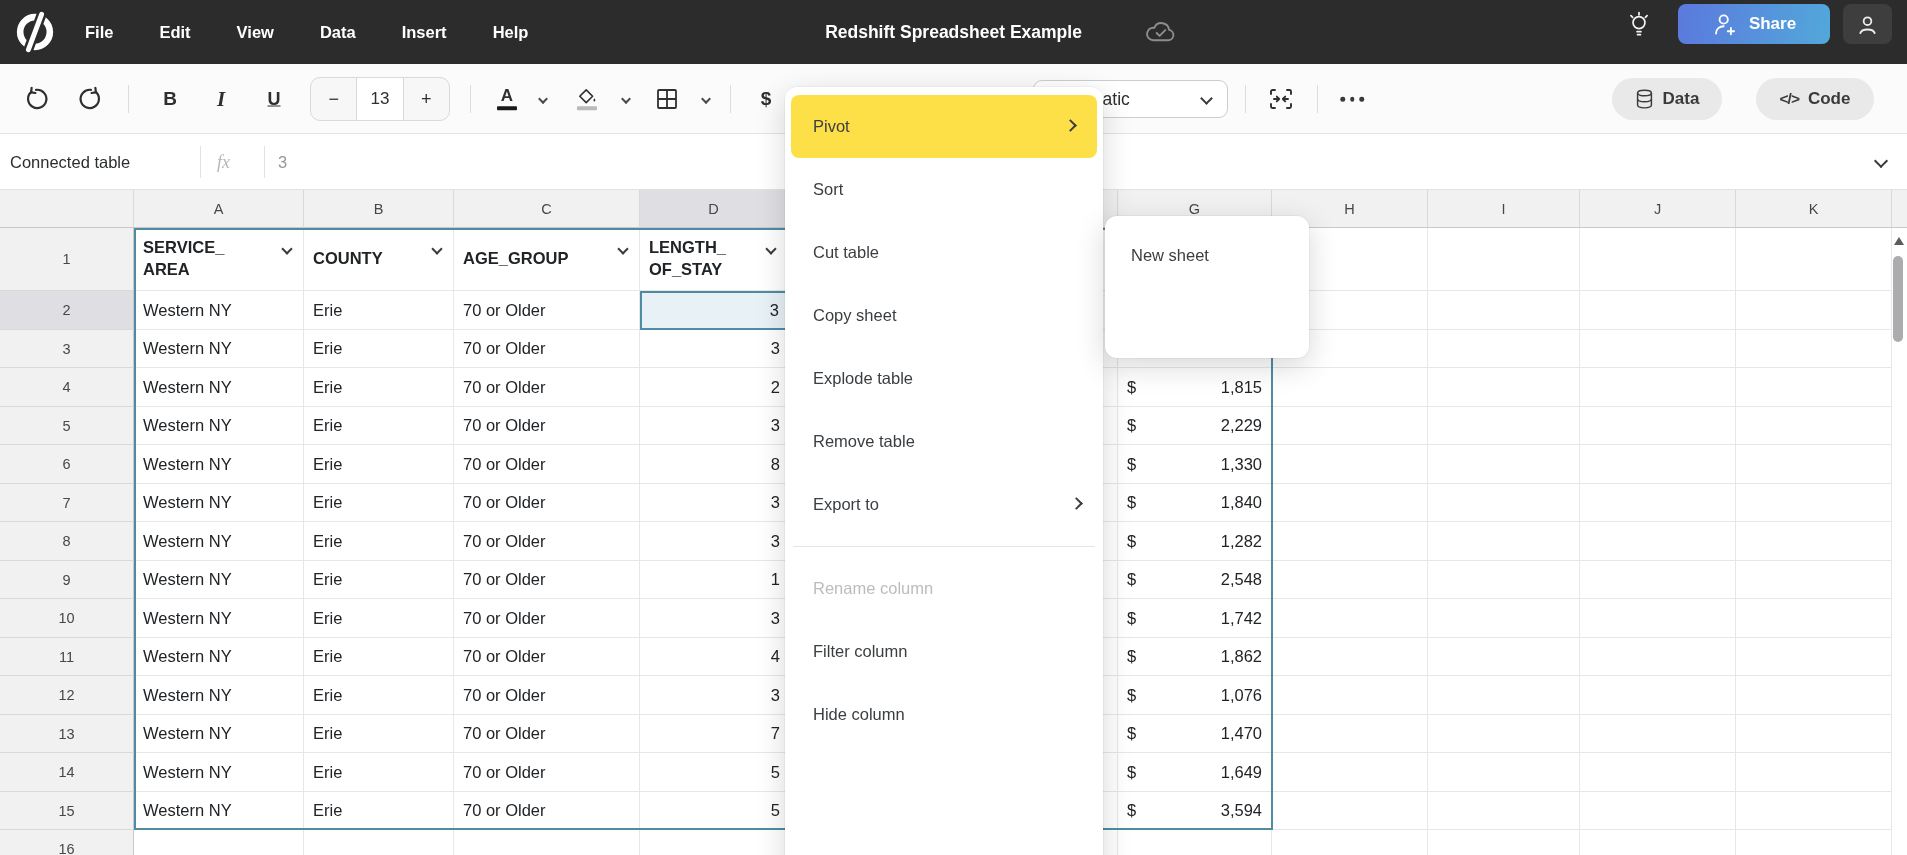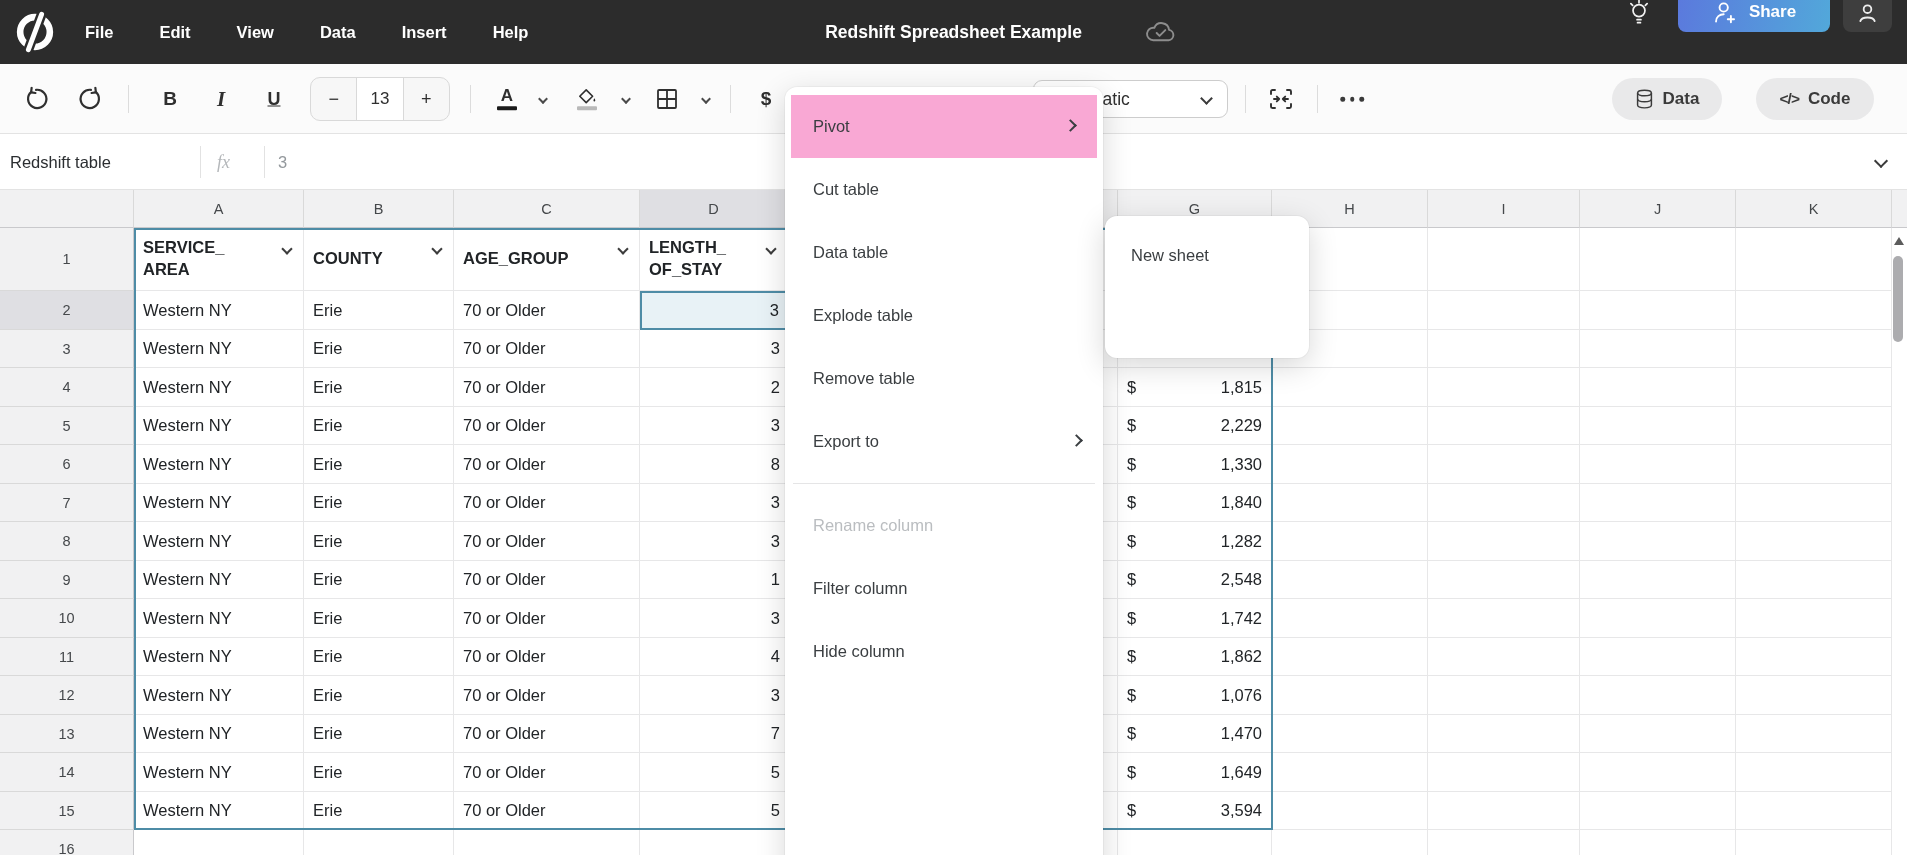--- a/index.html
+++ b/index.html
@@ -6,21 +6,21 @@
   html,body { width:1907px; height:855px; overflow:hidden; background:#fff; }
   .stage { position:relative; width:1907px; height:855px; overflow:hidden; }
 
   
   .topbar { position:absolute; left:0; top:0; width:1907px; height:64px; background:#2c2c2c; }
   .logo { position:absolute; left:13px; top:10px; width:44px; height:44px; cursor:pointer; }
   .tb-menus { position:absolute; left:85px; top:0; height:64px; display:flex; align-items:center; gap:46px; }
   .tb-menu { color:#fff; font-size:16.5px; font-weight:600; cursor:pointer; }
   .tb-title { position:absolute; left:50%; top:0; transform:translateX(-50%); height:64px; display:flex; align-items:center; color:#fff; font-size:17.5px; font-weight:700; white-space:nowrap; }
   .cloud { position:absolute; left:calc(50% + 190px); top:20px; }
-  .tb-right { position:absolute; right:15px; top:0; height:24px; display:flex; align-items:center; gap:13px; }
+  .tb-right { position:absolute; right:15px; top:12px; height:24px; display:flex; align-items:center; gap:13px; }
   .bulb { margin-right:14px; display:flex; }
   .share-btn { width:152px; height:40px; border-radius:8px; display:flex; align-items:center; justify-content:center; gap:10px; color:#fff; font-size:17px; font-weight:700; cursor:pointer; }
   .avatar-btn { width:49px; height:40px; border-radius:8px; background:#3e3e3e; display:flex; align-items:center; justify-content:center; cursor:pointer; }
 
   
   .toolbar { position:absolute; left:0; top:64px; width:1907px; height:70px; background:#fbfbfb; border-bottom:1px solid #e3e3e3; }
   .ti { position:absolute; top:35px; transform:translate(-50%,-50%); display:flex; align-items:center; justify-content:center; color:#2f2f2f; cursor:pointer; }
   .tdiv { position:absolute; top:21px; width:1px; height:28px; background:#dcdcdc; }
   .glyph-b { font-size:19px; font-weight:800; }
   .glyph-i { font-family:"Liberation Serif",serif; font-style:italic; font-size:21px; font-weight:600; }
@@ -62,21 +62,21 @@
   .cell.hdrcell { font-weight:700; white-space:pre-line; line-height:1.32; }
   .hdr-chev { position:absolute; right:12px; top:17px; width:8px; height:8px; border-left:2px solid #3c3c3c; border-bottom:2px solid #3c3c3c; transform:rotate(-45deg); }
   .table-border { position:absolute; left:134px; top:38px; width:1139px; height:602px; border:2px solid #4e8ca6; pointer-events:none; }
   .sel-cell { position:absolute; left:640px; top:101px; width:148px; height:39px; border:2px solid #4e8ca6; background:#e8f2f6; display:flex; align-items:center; justify-content:flex-end; padding-right:7px; font-size:16.5px; color:#212427; }
   .sb-arrow { position:absolute; left:1894px; top:47px; width:0; height:0; border-left:5.5px solid transparent; border-right:5.5px solid transparent; border-bottom:8px solid #5c5c5c; cursor:pointer; }
   .sb-thumb { position:absolute; left:1893px; top:66px; width:10px; height:86px; border-radius:5px; background:#acacaf; cursor:pointer; }
 
   
   .menu { position:absolute; left:785px; top:87px; width:318px; height:800px; background:#fff; border-radius:12px; box-shadow:0 8px 30px rgba(0,0,0,.16), 0 0 0 1px rgba(0,0,0,.03); padding-top:8px; z-index:50; }
   .menu-item { height:63px; display:flex; align-items:center; padding:0 24px 0 28px; font-size:16.5px; color:#3a3e41; position:relative; cursor:pointer; }
-  .menu-item.hl { background:#f9a8d4; margin:0 6px; border-radius:0; padding-left:22px; }
+  .menu-item.hl { background:#fde047; margin:0 6px; border-radius:8px; padding-left:22px; }
   .menu-item.disabled { color:#babdc0; cursor:default; }
   .mi-chev { position:absolute; right:22px; top:26px; width:9px; height:9px; border-top:2px solid #3a3e41; border-right:2px solid #3a3e41; transform:rotate(45deg); }
   .menu-div { height:1px; background:#e5e5e6; margin:10px 8px; }
   .submenu { position:absolute; left:1105px; top:216px; width:204px; height:142px; background:#fff; border-radius:12px; box-shadow:0 8px 30px rgba(0,0,0,.16), 0 0 0 1px rgba(0,0,0,.03); padding:8px; z-index:60; }
   .sub-item { height:63px; display:flex; align-items:center; padding-left:18px; font-size:16.5px; color:#3a3e41; border-radius:8px; cursor:pointer; }
   .sub-item.hl { background:#e9f3f7; }
 </style>
 </head>
 <body>
 
@@ -226,21 +226,21 @@
         <span>+</span>
       </div><div class="frag" style="left: 863px;">
         <span>ƒ</span>
       </div><div class="frag" style="left: 919px;">
         <span>ƒ</span>
       </div><div class="frag" style="left: 969px;">
         <span>··</span>
       </div></div>
 
   <div class="fbar">
-    <span class="lbl">Redshift table</span>
+    <span class="lbl">Connected table</span>
     <span class="vdiv" style="left:200px"></span>
     <span class="fx">fx</span>
     <span class="vdiv" style="left:264px"></span>
     <span class="val">3</span>
     <span class="cv fcv"></span>
   </div>
 
   <div class="grid" id="grid">
       <div class="colhdr" style="left: 0px; width: 134px;"></div>
       <div class="colhdr" style="left: 134px; width: 170px;">A</div>
@@ -493,24 +493,27 @@
       <div class="sb-arrow"></div>
       <div class="sb-thumb"></div>
     </div>
 
   <div class="menu" id="context-menu">
       <div class="menu-item hl">
         <span>Pivot</span>
         <span class="mi-chev"></span>
       </div>
       <div class="menu-item">
+        <span>Sort</span>
+      </div>
+      <div class="menu-item">
         <span>Cut table</span>
       </div>
       <div class="menu-item">
-        <span>Data table</span>
+        <span>Copy sheet</span>
       </div>
       <div class="menu-item">
         <span>Explode table</span>
       </div>
       <div class="menu-item">
         <span>Remove table</span>
       </div>
       <div class="menu-item">
         <span>Export to</span>
         <span class="mi-chev"></span>

